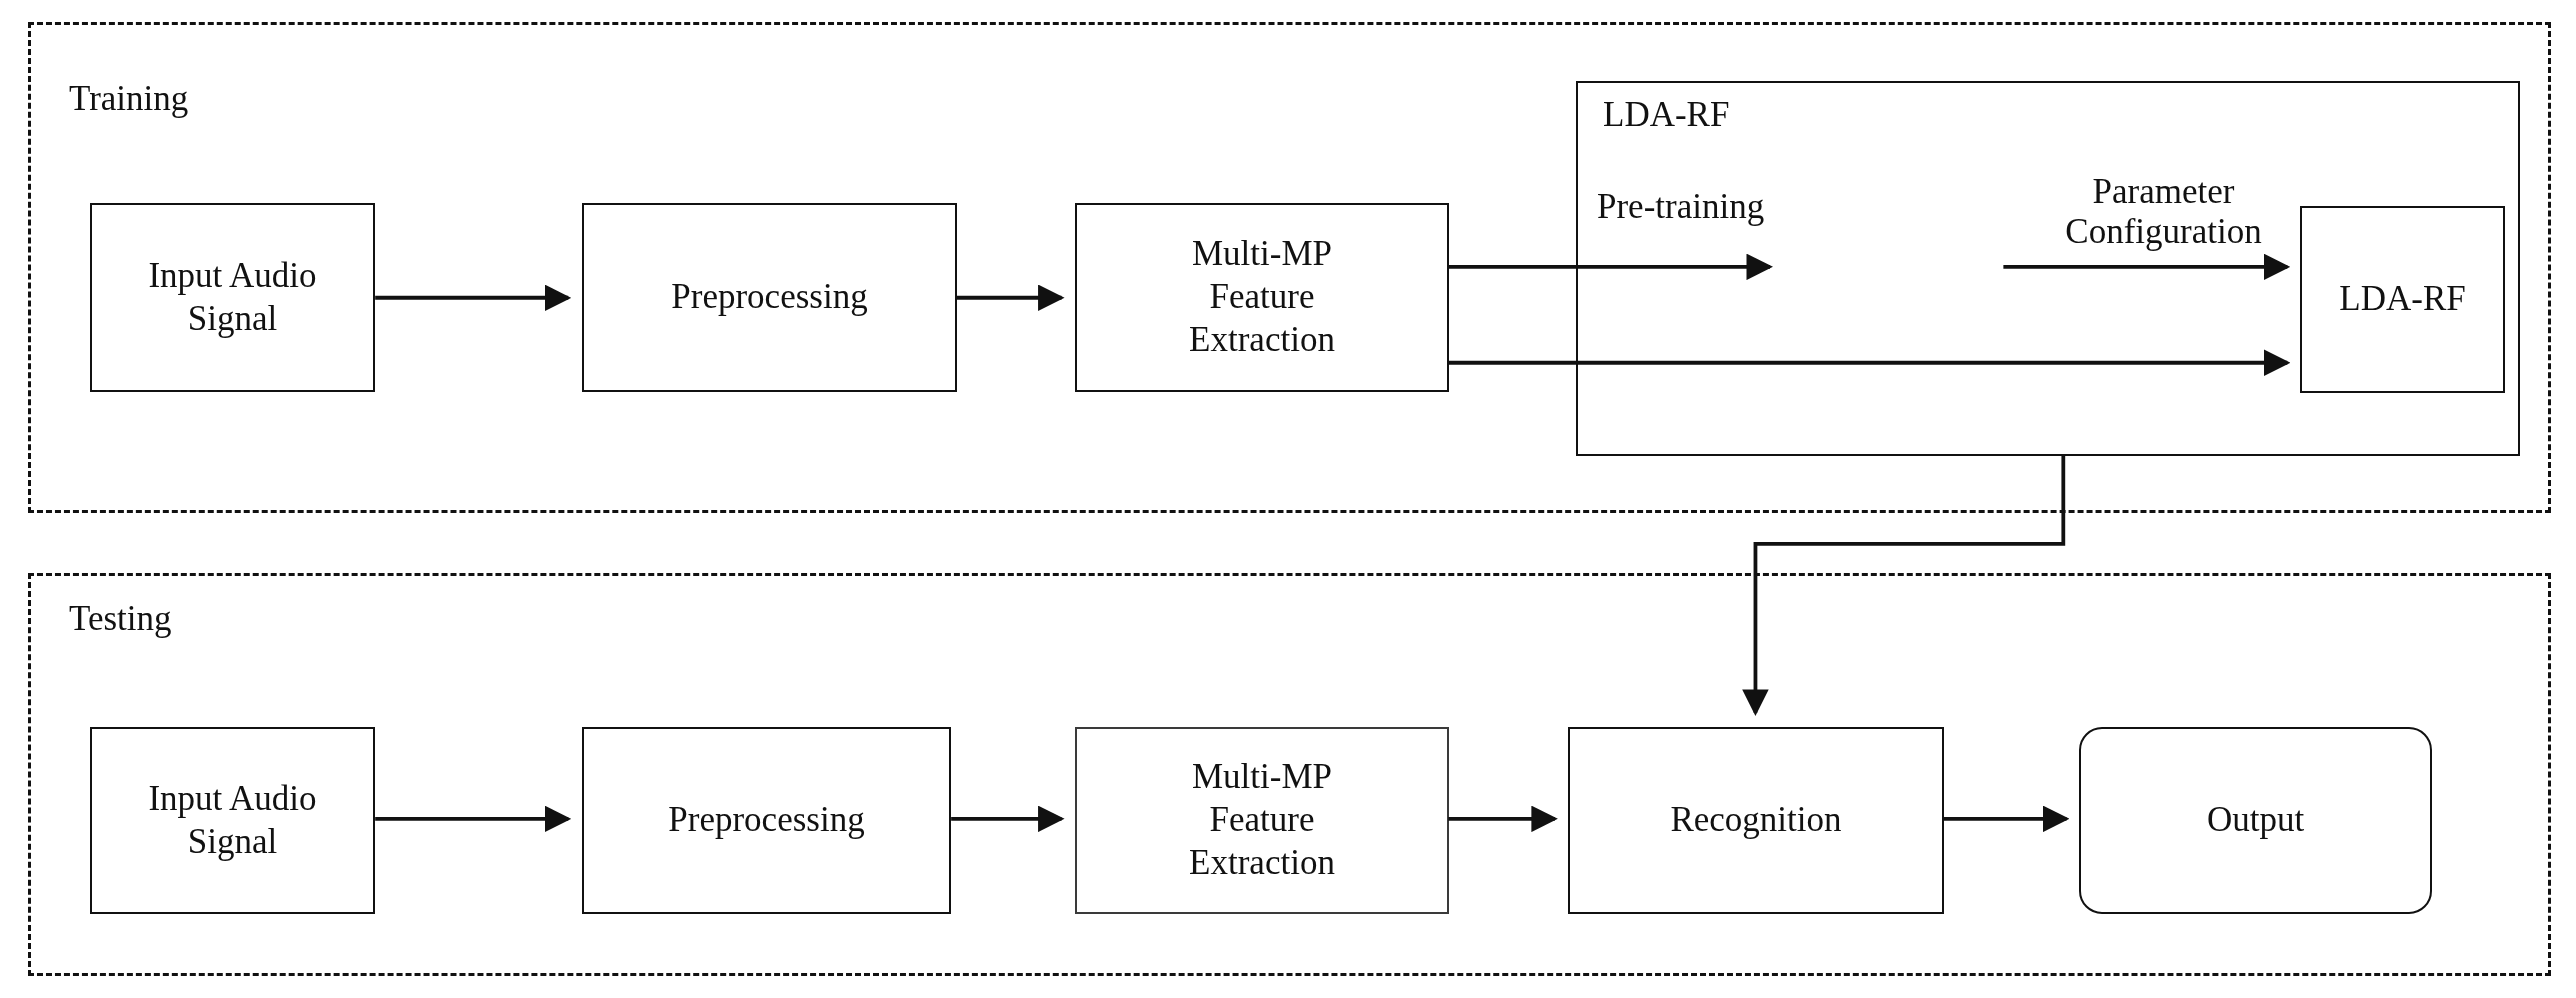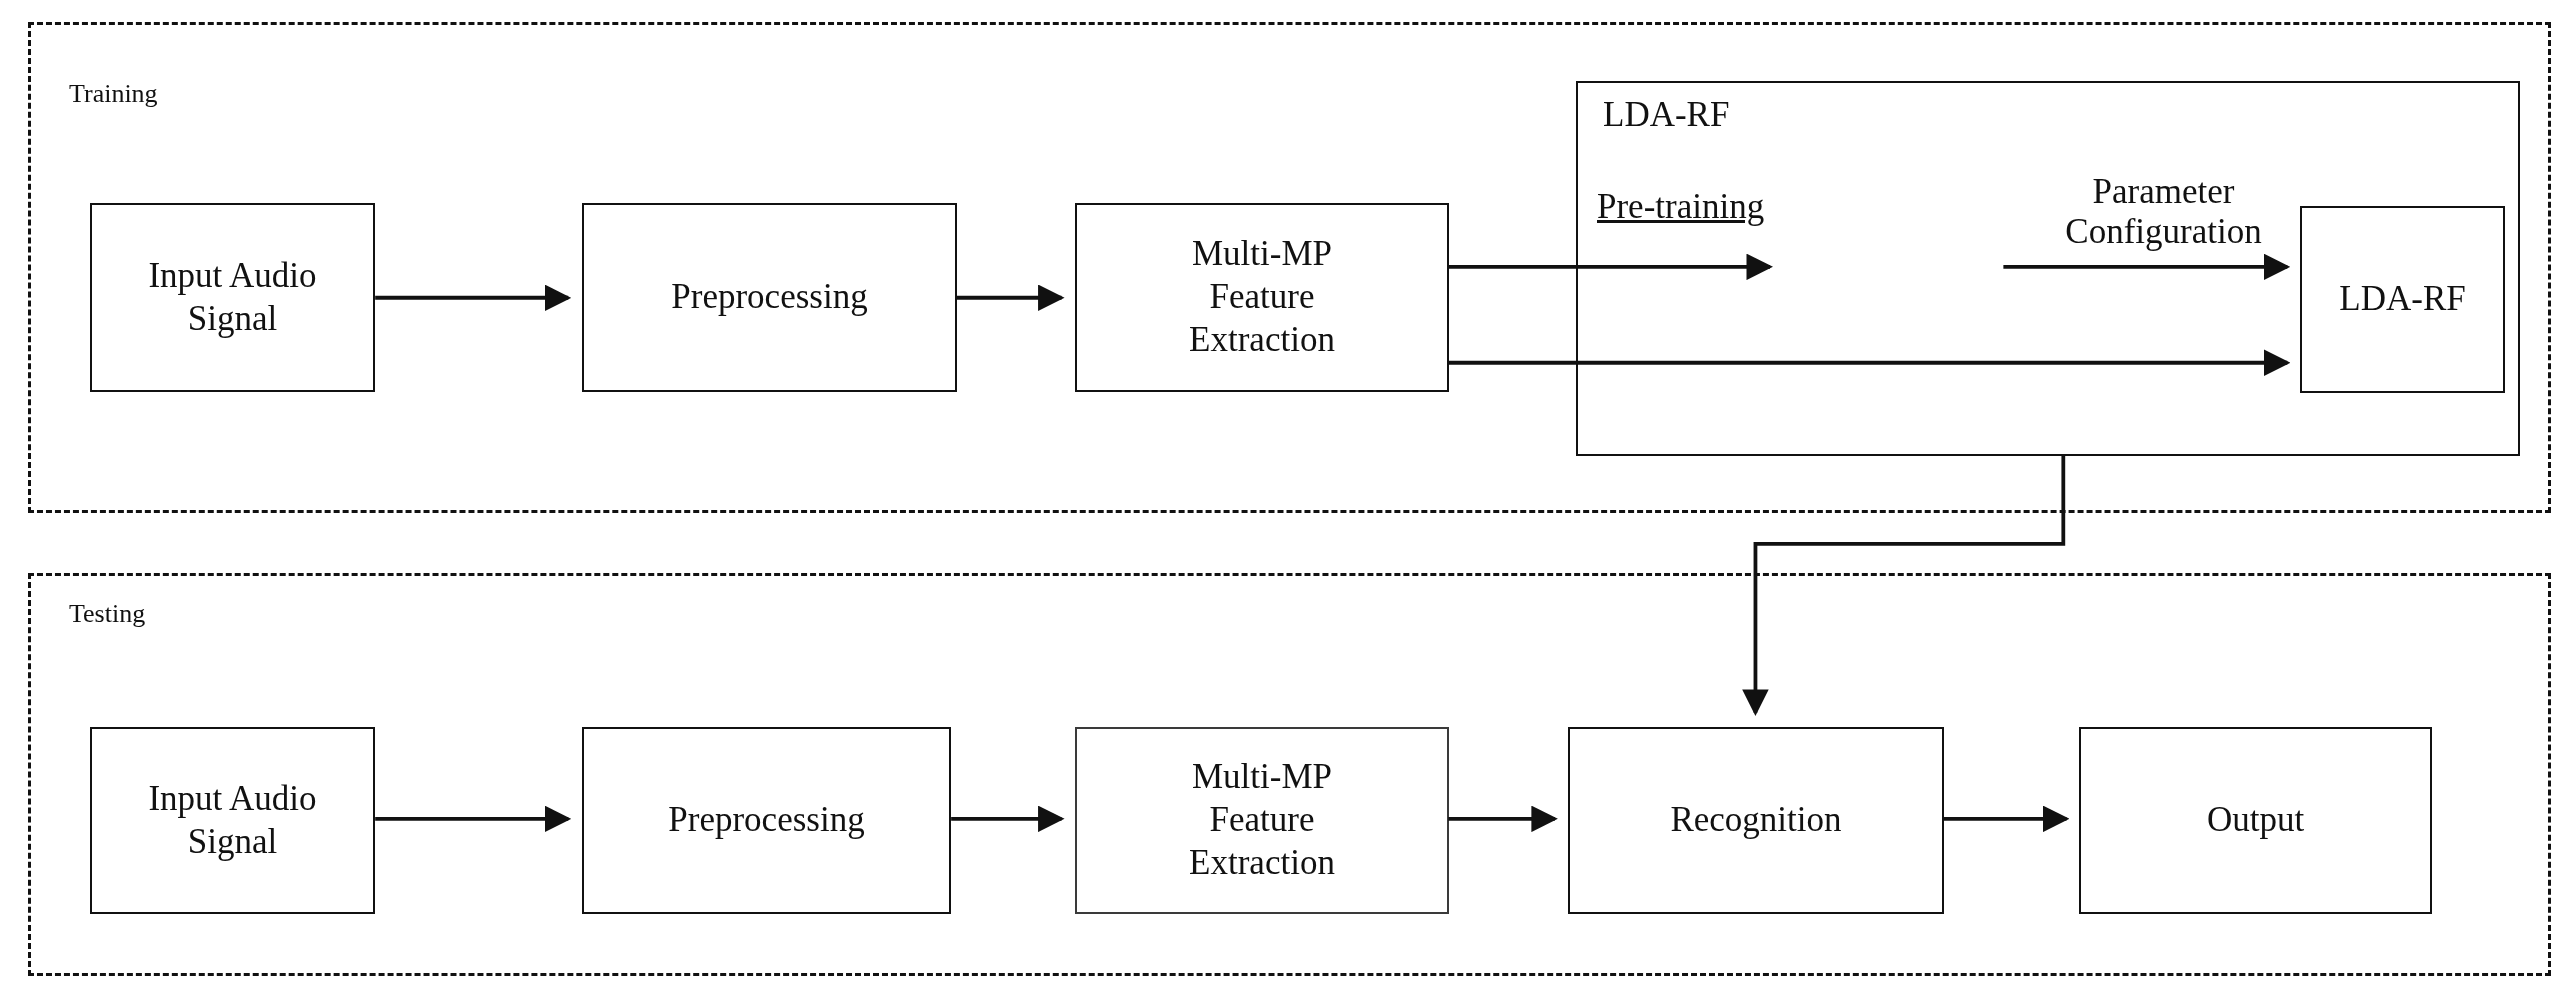--- a/index.html
+++ b/index.html
@@ -12,21 +12,21 @@
     overflow:hidden;
   }
   .dashed-section{
     position:absolute;
     border:3.2px dashed #111111;
     box-sizing:border-box;
     background:transparent;
   }
   .section-label{
     position:absolute;
-    font-size:26px;
+    font-size:35px;
     color:#111111;
     line-height:1;
     white-space:nowrap;
   }
   .node{
     position:absolute;
     box-sizing:border-box;
     border:2.5px solid #111111;
     background:#ffffff;
     display:flex;
@@ -94,21 +94,21 @@
   <div class="node" style="left:1075px; top:203px; width:374px; height:189px; flex-direction:column;">
     <span>Multi-MP</span>
     <span>Feature</span>
     <span>Extraction</span>
   </div>
 
   <div class="group-box" style="left:1576px; top:81px; width:944px; height:375px;"></div>
 
   <div class="free-label" style="left:1603px; top:95px;">LDA-RF</div>
 
-  <div class="free-label" style="left:1597px; top:187px;text-decoration:underline;">Pre-training</div>
+  <div class="free-label" style="left:1597px; top:187px;">Pre-training</div>
 
   <div class="free-label two-line" style="left:2031px; top:144px; width:265px; text-align:center;margin-top:28px;">
     <span>Parameter</span><br>
     <span>Configuration</span>
   </div>
 
 
   <div class="node" style="left:2300px; top:206px; width:205px; height:187px;">
     <span>LDA-RF</span>
   </div>
@@ -129,21 +129,21 @@
   <div class="node soft" style="left:1075px; top:727px; width:374px; height:187px; flex-direction:column;">
     <span>Multi-MP</span>
     <span>Feature</span>
     <span>Extraction</span>
   </div>
 
   <div class="node" style="left:1568px; top:727px; width:376px; height:187px;">
     <span>Recognition</span>
   </div>
 
-  <div class="node" style="left:2079px; top:727px; width:353px; height:187px;">
+  <div class="node" style="left:2079px; top:727px; width:353px; height:187px;border-radius:23px;">
     <span>Output</span>
   </div>
 
   <svg class="wires" viewBox="0 0 4082 1582">
     <defs>
       <marker id="arrow" markerWidth="7" markerHeight="7" refX="6.2" refY="3.5" orient="auto" markerUnits="strokeWidth">
         <path d="M0,0 L7,3.5 L0,7 z" fill="#111111"></path>
       </marker>
     </defs>
 

